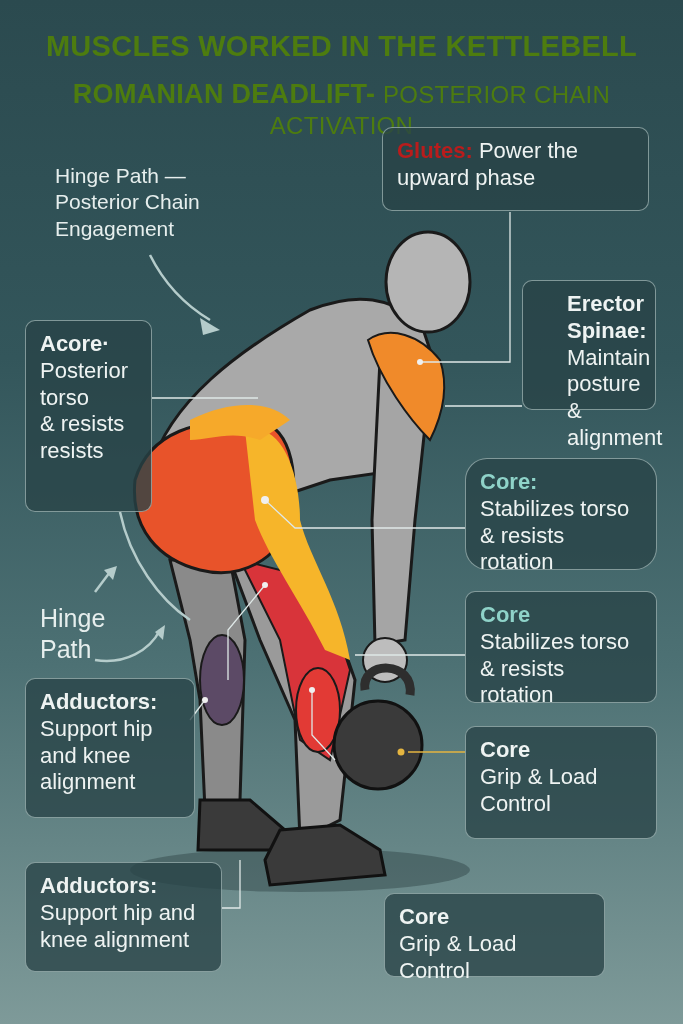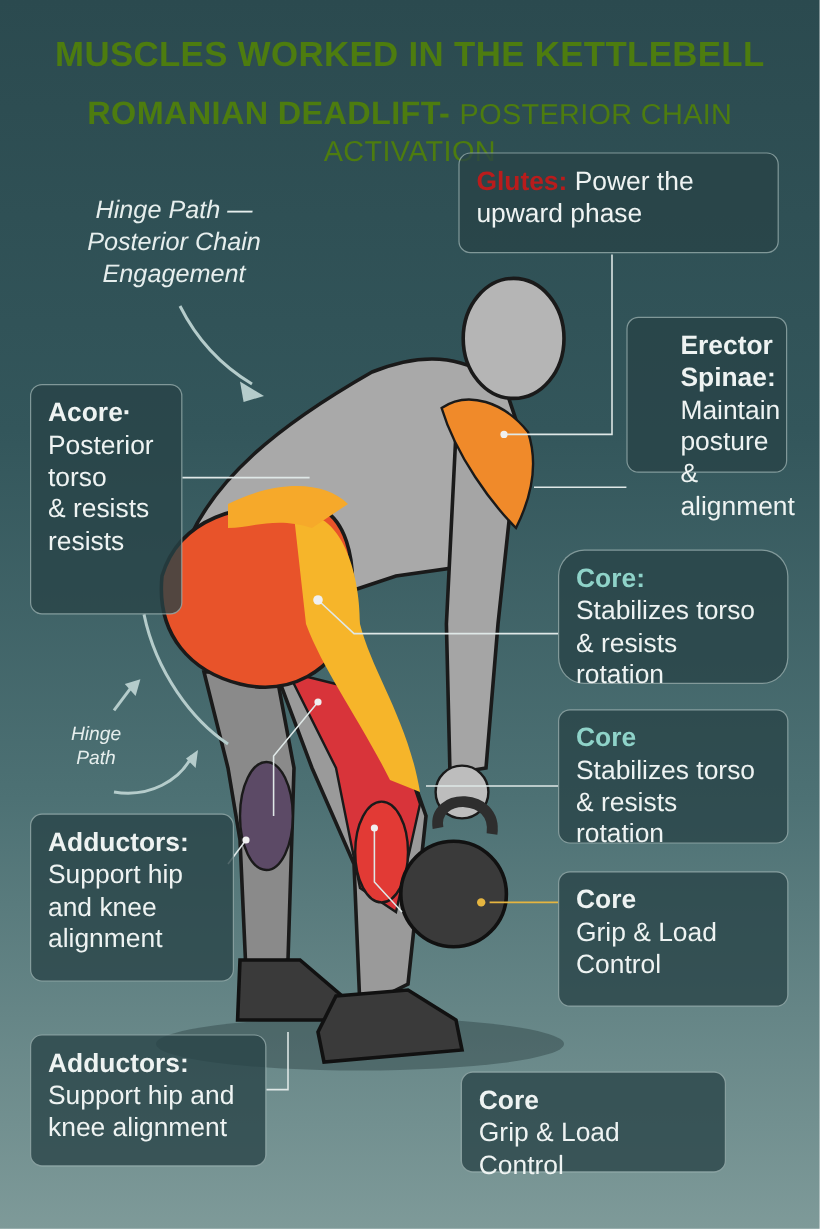--- a/index.html
+++ b/index.html
@@ -8,21 +8,21 @@
     font-family:"Liberation Sans",sans-serif;color:#eef3f2;}
   .title{position:absolute;left:0;width:683px;text-align:center;font-weight:bold;color:#4d7c0f;letter-spacing:0.3px;}
   .t1{top:30px;font-size:29px;}
   .t2{top:79px;font-size:27px;}
   .t2 .sub{font-weight:normal;font-size:24px;}
   .card{position:absolute;border:1.5px solid rgba(200,220,218,0.55);border-radius:10px;
     background:rgba(40,66,70,0.78);box-sizing:border-box;padding:10px 14px;line-height:1.22;}
   .card .head{font-weight:bold;color:#b91c1c;}
   .card .head.teal{color:#8fd3c9;}
   .card .body{font-size:22px;color:#eef3f2;}
-  .italic{position:absolute;font-style:italic;color:#e6eeed;text-align:center;line-height:1.25;}
+  .italic{position:absolute;color:#e6eeed;text-align:left;line-height:1.25;}
   svg.fig{position:absolute;left:0;top:0;}
 </style>
 </head>
 <body>
 
 <div class="title t1">MUSCLES WORKED IN THE KETTLEBELL</div>
 <div class="title t2">
   <span>ROMANIAN DEADLIFT</span><span>-</span>
   <span class="sub">POSTERIOR CHAIN ACTIVATION</span>
 </div>
@@ -89,31 +89,31 @@
   <path d="M200 318 L220 330 L203 335 Z" fill="#b5cccb"></path>
   <path d="M104 570 L117 566 L113 580 Z" fill="#b5cccb"></path>
   <path d="M155 632 L165 625 L163 640 Z" fill="#b5cccb"></path>
 </svg>
 
 <div class="italic" style="left:55px;top:163px;width:180px;font-size:21px;">
   <div>Hinge Path —</div>
   <div>Posterior Chain</div>
   <div>Engagement</div>
 </div>
-<div class="italic" style="left:40px;top:603px;width:80px;font-size:16px;">
+<div class="italic" style="left:40px;top:603px;width:80px;font-size:25px;">
   <div>Hinge</div>
   <div>Path</div>
 </div>
 
 <div class="card" style="left:382px;top:127px;width:267px;height:84px;">
   <div class="body"><span class="head">Glutes:</span> <span>Power the</span></div>
   <div class="body">upward phase</div>
 </div>
 
-<div class="card" style="left:522px;top:264px;width:134px;height:130px;padding-left:44px;">
+<div class="card" style="left:522px;top:280px;width:134px;height:130px;padding-left:44px;">
   <div class="body head">Erector</div>
   <div class="body head">Spinae:</div>
   <div class="body">Maintain</div>
   <div class="body">posture &amp;</div>
   <div class="body">alignment</div>
 </div>
 
 <div class="card" style="left:25px;top:320px;width:127px;height:192px;">
   <div class="body head">Acore·</div>
   <div class="body">Posterior</div>

